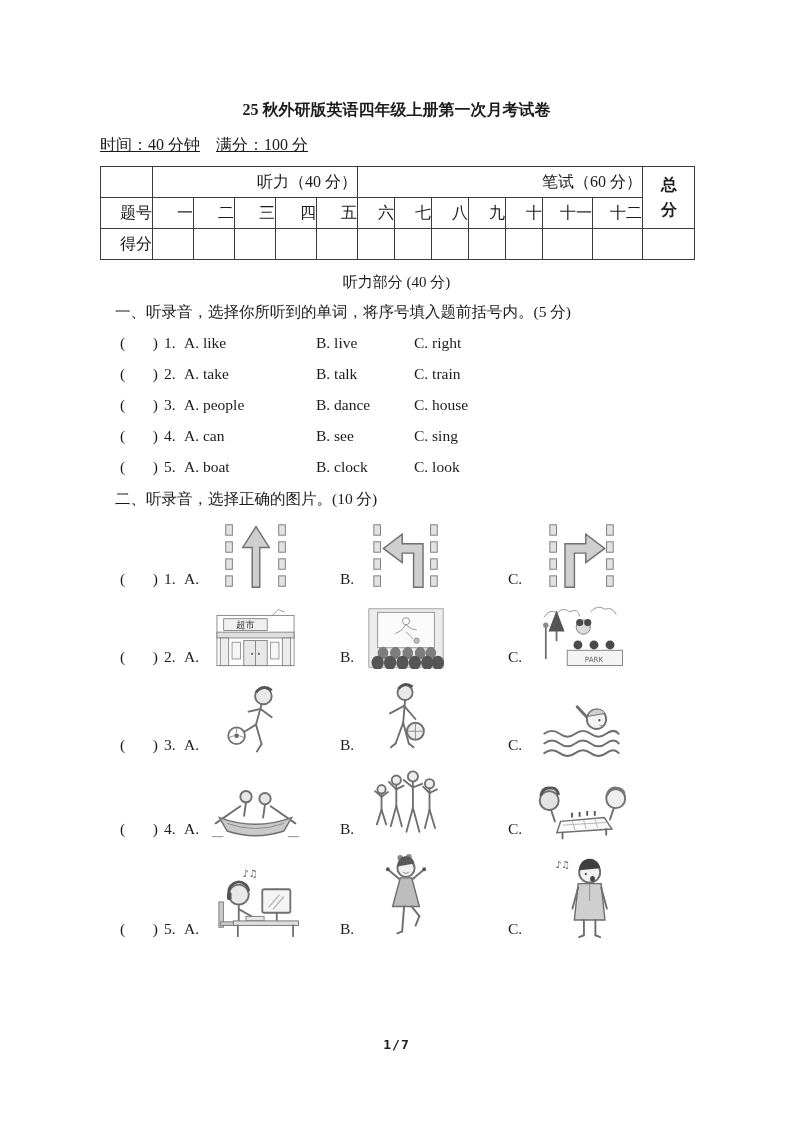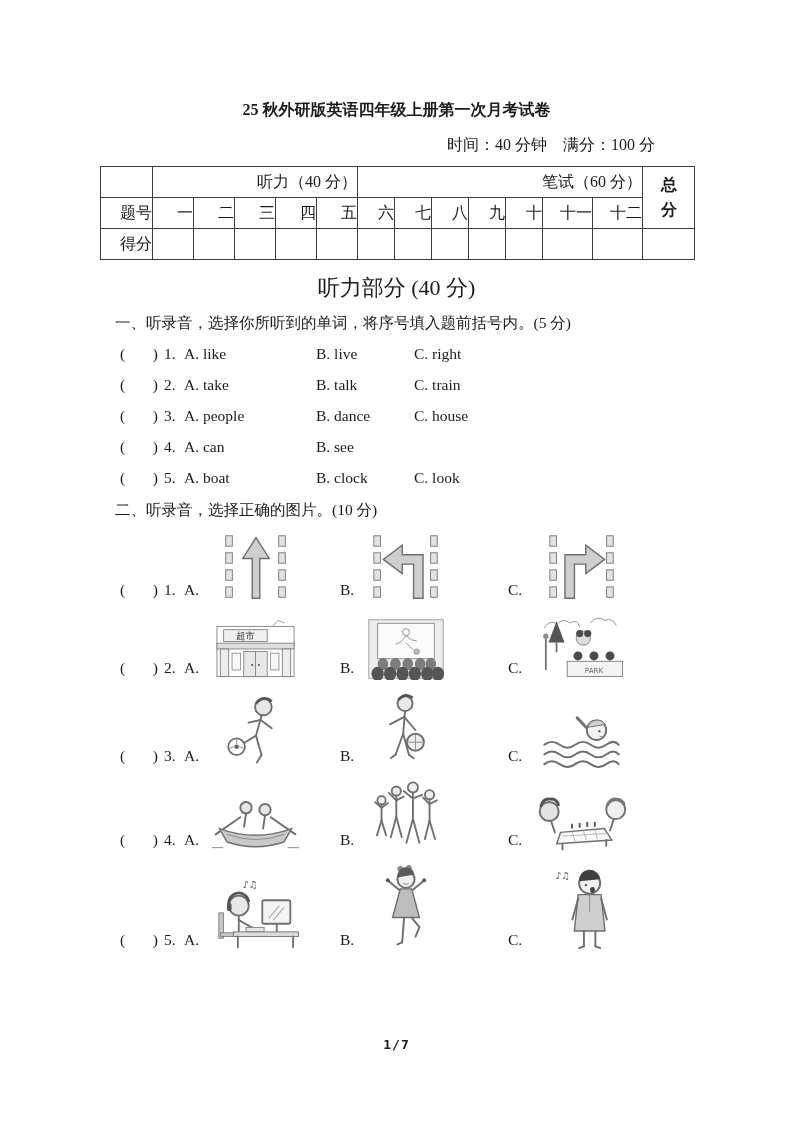--- a/index.html
+++ b/index.html
@@ -3,26 +3,26 @@
 <meta charset="utf-8">
 <style>
   html,body{margin:0;padding:0;}
   body{
     width:793px;height:1122px;background:#ffffff;overflow:hidden;position:relative;
     font-family:"Liberation Serif","DejaVu Serif",serif;color:#1b1b1b;
   }
   .page{padding-top:100px;}
   .title{font-size:16px;font-weight:bold;text-align:center;margin:0;}
   .subtitle{font-size:20px;font-weight:bold;text-align:center;margin:15px 0 0;}
-  .meta{margin:14px 100px 10px;text-align:right;padding-right:38px;font-size:16px;}
+  .meta{margin:14px 100px 10px;text-align:left;padding-right:38px;font-size:16px;text-decoration:underline;}
   .meta .sep{display:inline-block;width:1em;}
   table.score{border-collapse:collapse;margin:0 0 0 100px;width:594px;table-layout:fixed;}
   table.score td{border:1px solid #3c3c3c;height:30px;text-align:right;font-size:16px;padding:0;}
   td.total-cell div{width:1.05em;margin:2px auto;word-break:break-all;line-height:1.55;font-weight:bold;}
-  .section-heading{text-align:center;font-size:22px;margin:13px 0 10px;}
+  .section-heading{text-align:center;font-size:15px;margin:13px 0 10px;}
   .instruction{font-size:15.5px;margin:2px 0 11px 115px;}
   .p1-row{display:grid;grid-template-columns:44px 20px 132px 98px auto;
           margin:0 0 13px 120px;font-size:15.5px;}
   .bracket{display:flex;justify-content:space-between;width:38px;}
   .p2-row{display:grid;grid-template-columns:44px 20px 24px 95px 37px 26px 80px 62px 26px 95px;
           align-items:end;margin:8px 0 12px 120px;font-size:15.5px;}
   .p2-row .lbl,.p2-row .bracket,.p2-row .qnum{padding-bottom:3px;}
   .img-cell{display:flex;justify-content:center;}
   svg{display:block;}
   svg text{font-family:"DejaVu Sans",sans-serif;}
@@ -137,20 +137,21 @@
     <span>C. house</span>
   </div>
   <div class="p1-row">
     <span class="bracket">
         <span>(</span>
         <span>)</span>
       </span>
     <span class="qnum">4.</span>
     <span>A. can</span>
     <span>B. see</span>
+    <span>C. sing</span>
   </div>
   <div class="p1-row">
     <span class="bracket">
         <span>(</span>
         <span>)</span>
       </span>
     <span class="qnum">5.</span>
     <span>A. boat</span>
     <span>B. clock</span>
     <span>C. look</span>

